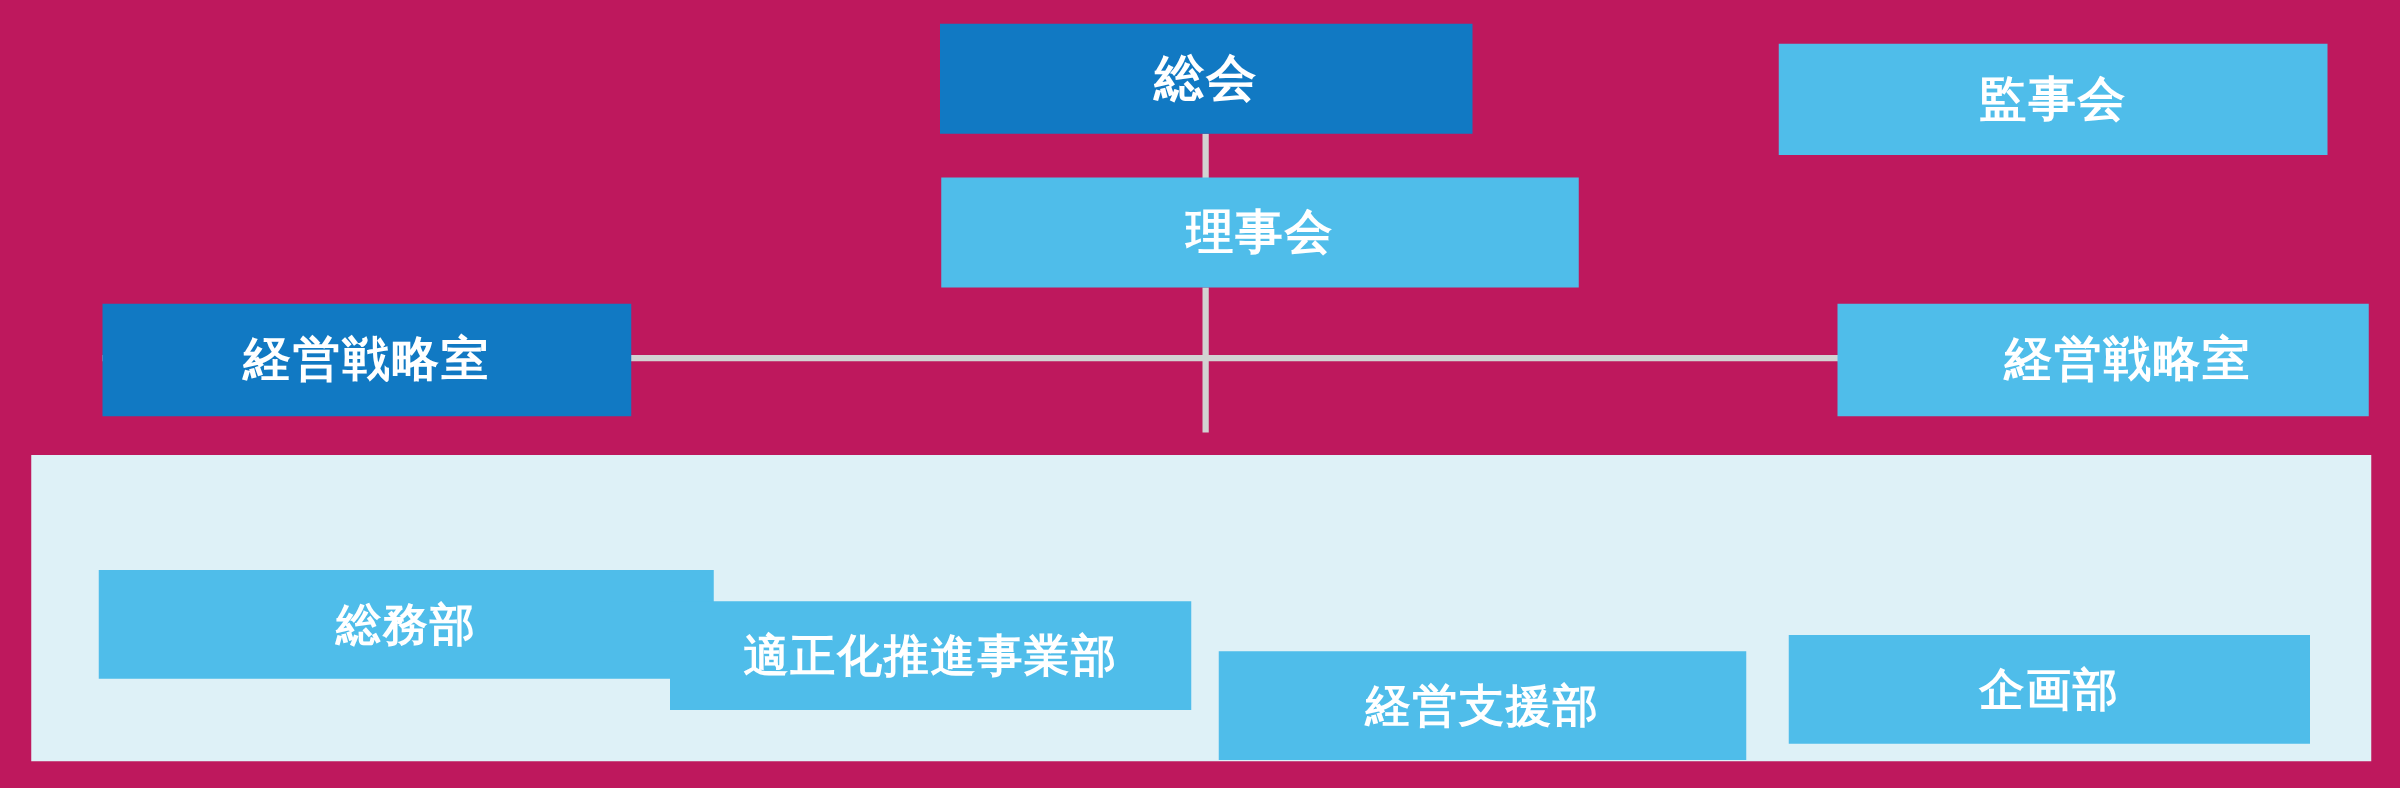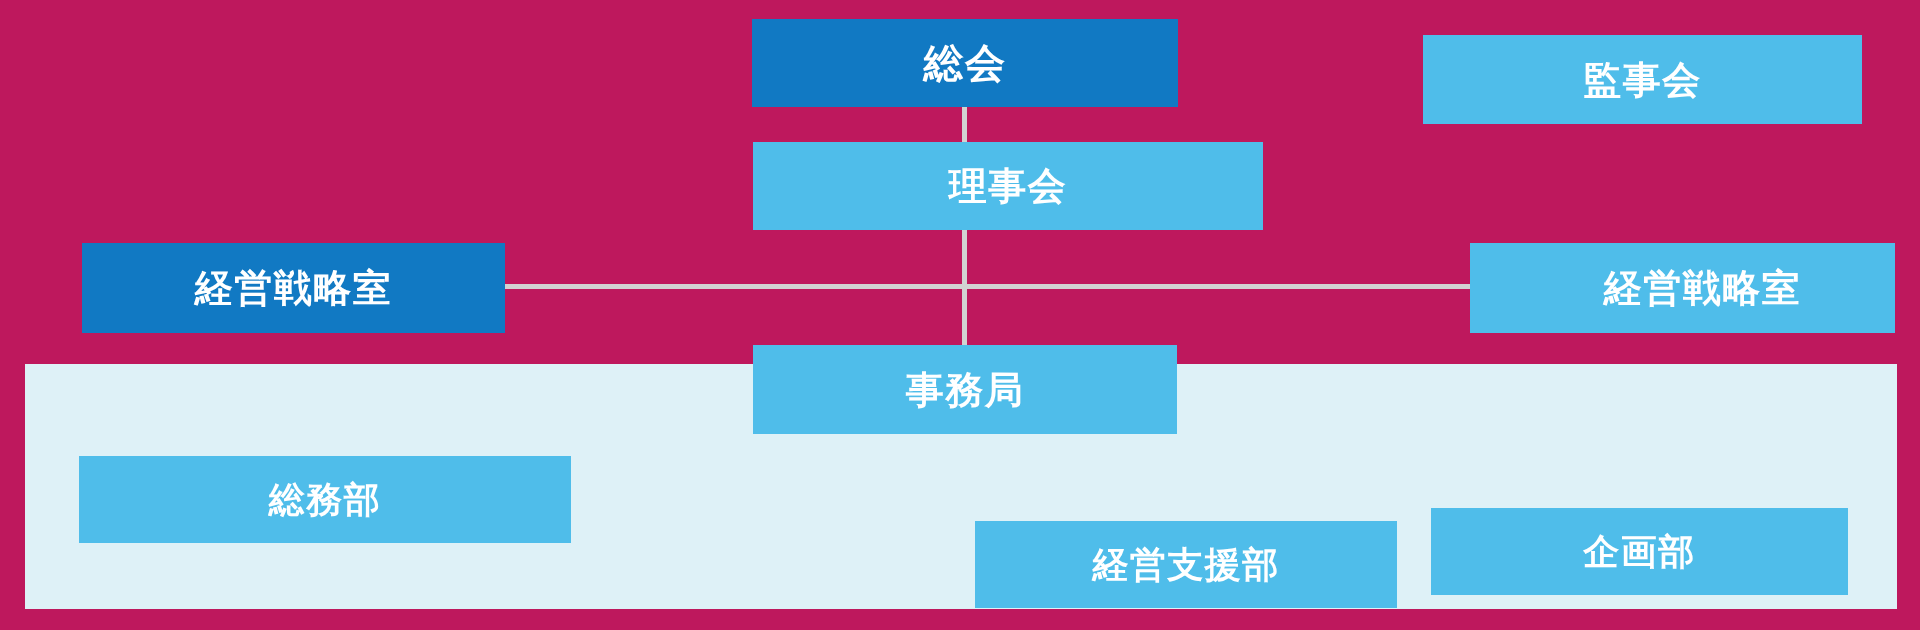--- a/index.html
+++ b/index.html
@@ -68,28 +68,28 @@
   </div>
 
   <div class="node node-primary" style="left:82px; top:243px; width:423px; height:90px; font-size:38px;">
     <span>経営戦略室</span>
   </div>
 
   <div class="node node-secondary" style="left:1470px; top:243px; width:425px; height:90px; font-size:38px;padding-left:40px;">
     <span>経営戦略室</span>
   </div>
 
-  <div class="node node-secondary" style="left:753px; top:345px; width:424px; height:89px; font-size:38px;">
-    <span>事務局</span>
-  </div>
 
   <div class="node node-secondary" style="left:79px; top:456px; width:492px; height:87px; font-size:36px;">
     <span>総務部</span>
   </div>
 
+  <div class="node node-secondary" style="left:536px; top:481px; width:417px; height:87px; font-size:36px;">
+    <span>適正化推進事業部</span>
+  </div>
 
   <div class="node node-secondary" style="left:975px; top:481px; width:422px; height:87px; font-size:36px;margin-top:40px;">
     <span>経営支援部</span>
   </div>
 
   <div class="node node-secondary" style="left:1431px; top:481px; width:417px; height:87px; font-size:36px;margin-top:27px;">
     <span>企画部</span>
   </div>
 
 </div>

